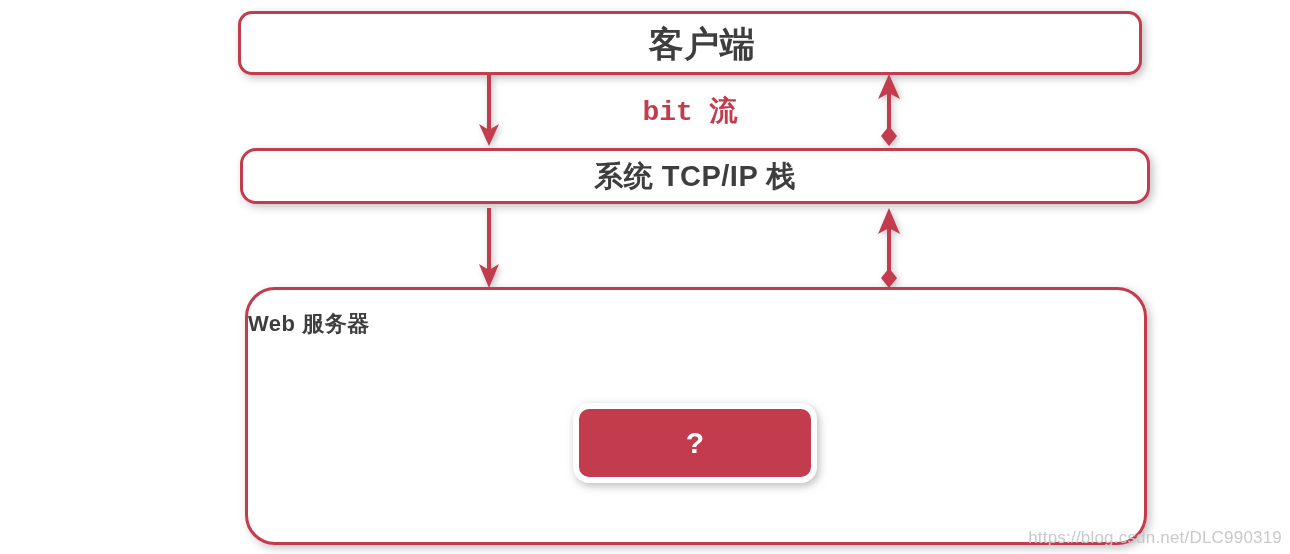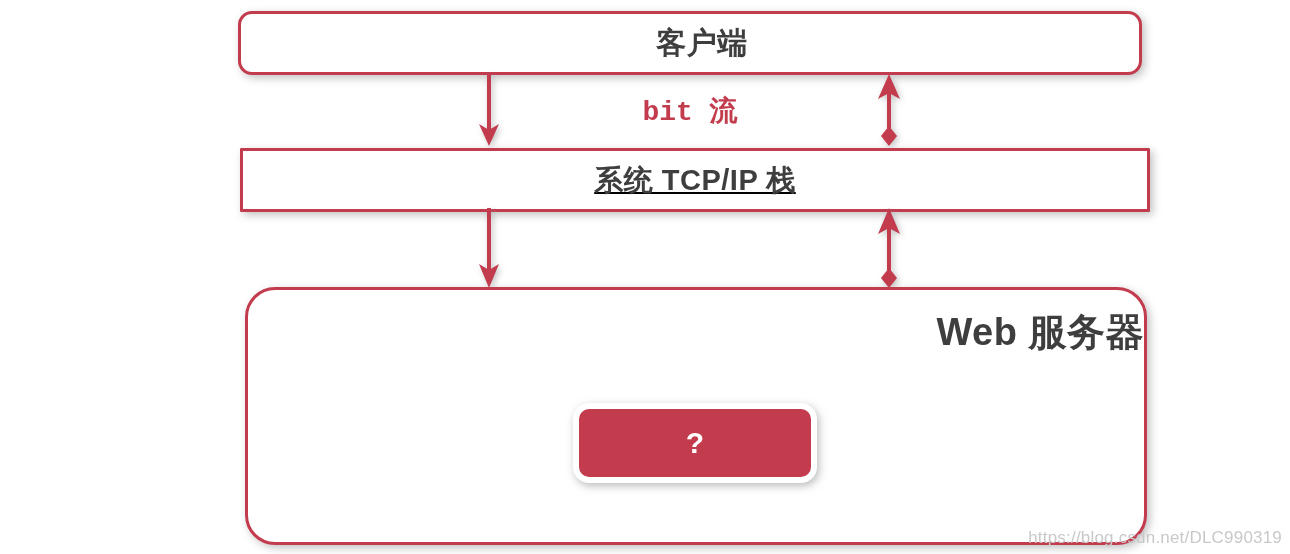--- a/index.html
+++ b/index.html
@@ -37,47 +37,46 @@
     user-select: none;
   }
 
   #client-box {
     left: 238px;
     top: 11px;
     width: 904px;
     height: 64px;
     border-radius: 14px;
   }
-  #client-box .box-title { font-size: 30px; margin-left: 24px; }
+  #client-box .box-title { font-size: 35px; margin-left: 24px; }
 
   #tcpip-box {
     left: 240px;
     top: 148px;
     width: 910px;
-    height: 64px;
-    border-radius: 1px;
-    text-decoration: underline;
+    height: 56px;
+    border-radius: 16px;
   }
   #tcpip-box .box-title { font-size: 29px; }
 
   #webserver-box {
     left: 245px;
     top: 287px;
     width: 902px;
     height: 258px;
     border-radius: 30px;
     display: block;
   }
   #webserver-title {
     position: absolute;
     left: 0;
     right: 0;
     top: 23px;
-    text-align: right;
-    font-size: 38px;
+    text-align: left;
+    font-size: 22px;
   }
 
   
   #unknown-block {
     position: absolute;
     left: 325px;
     top: 113px;
     width: 244px;
     height: 80px;
     box-sizing: border-box;

